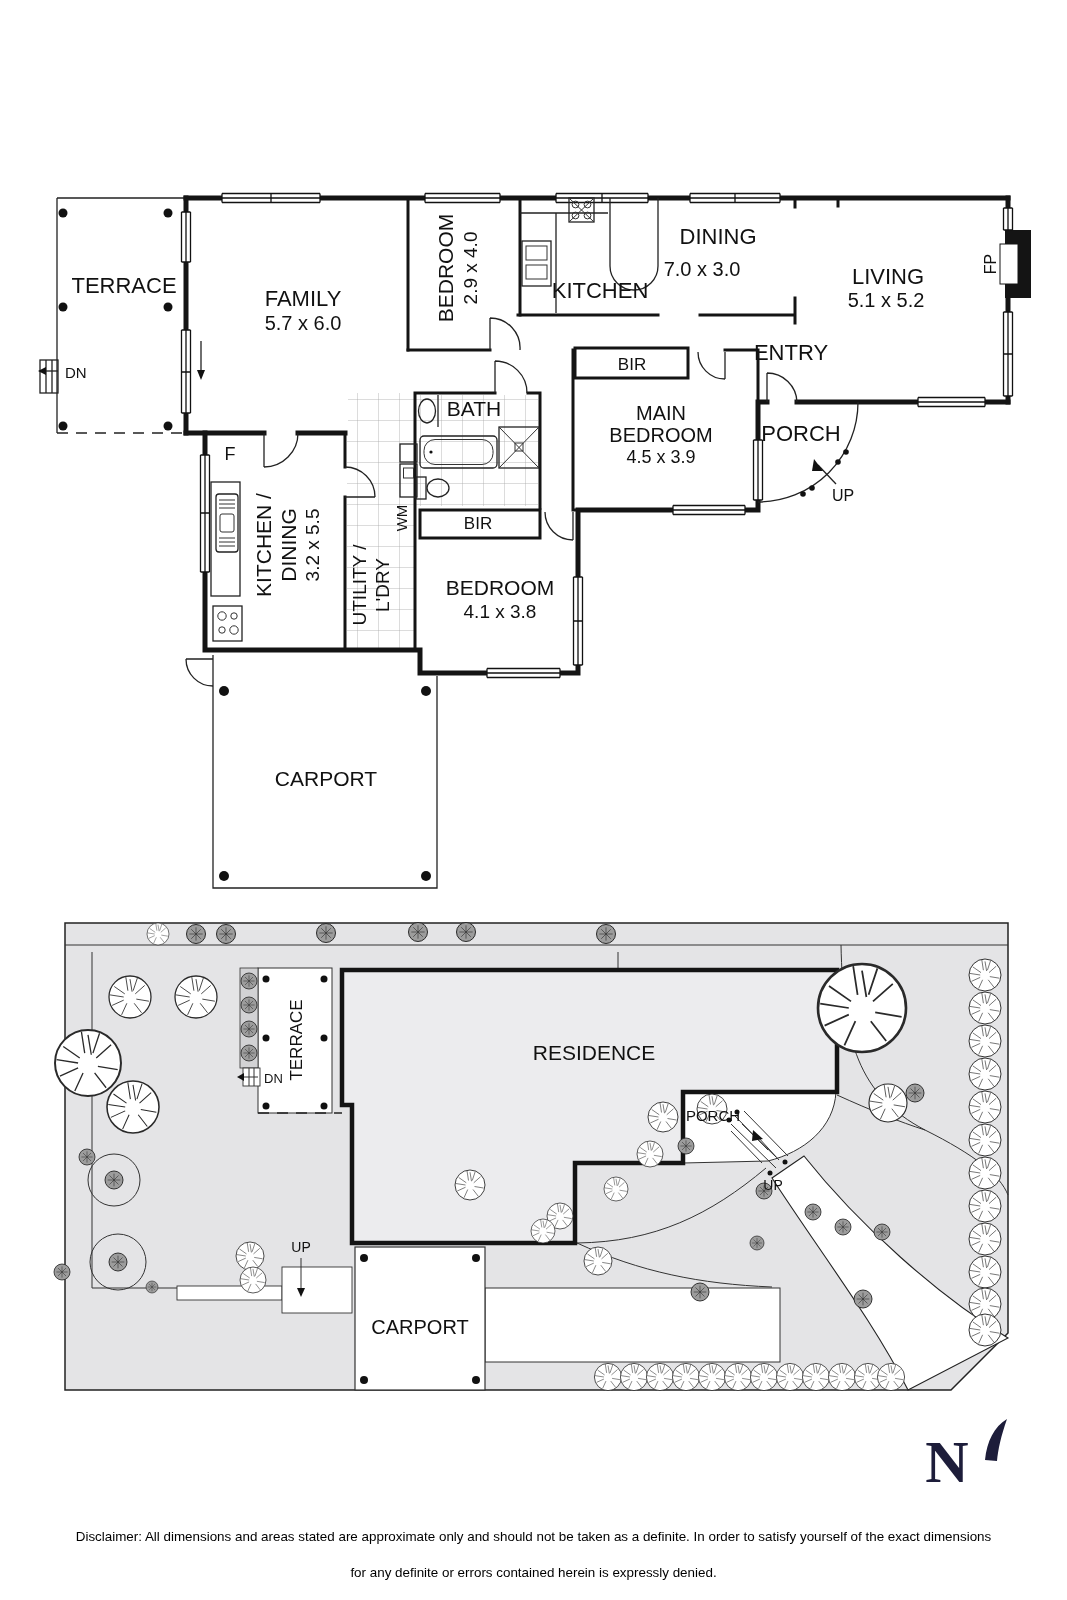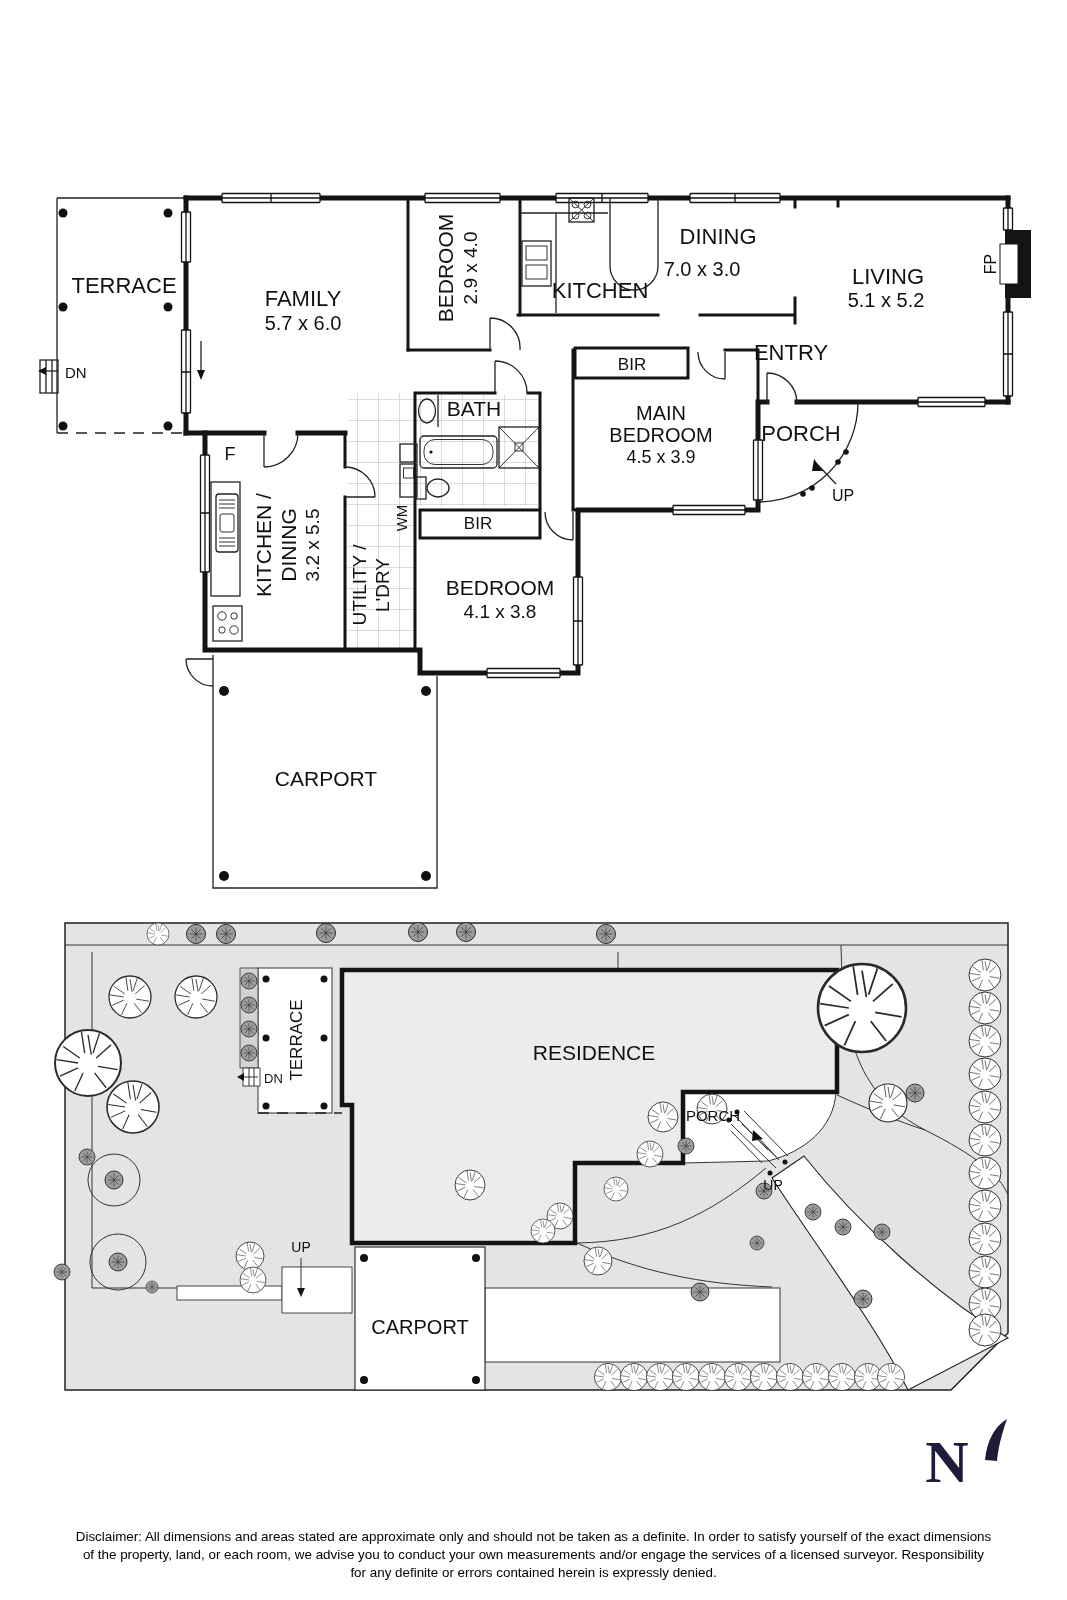--- a/index.html
+++ b/index.html
@@ -432,16 +432,16 @@
   </g>
 
   <g>
     <text x="947" y="1482" font-size="60" font-weight="bold" font-family="Liberation Serif, serif" fill="#1d1d3a" text-anchor="middle">N</text>
     <path d="M985,1460 C987,1441 994,1427 1007,1419 C1001,1436 998,1450 997,1461 Z" fill="#1d1d3a"></path>
   </g>
 </svg>
 
 <div class="disclaimer">
   <span>Disclaimer: All dimensions and areas stated are approximate only and should not be taken as a definite. In order to satisfy yourself of the exact dimensions</span><br>
-  <span>of the property, land, or each room, we advise you to conduct your own measurements and/or engage the services of a licensed surveyor. Responsibility</span><br>
+  <br>
   <span>for any definite or errors contained herein is expressly denied.</span>
 </div>
 </div>
 
 </body></html>

